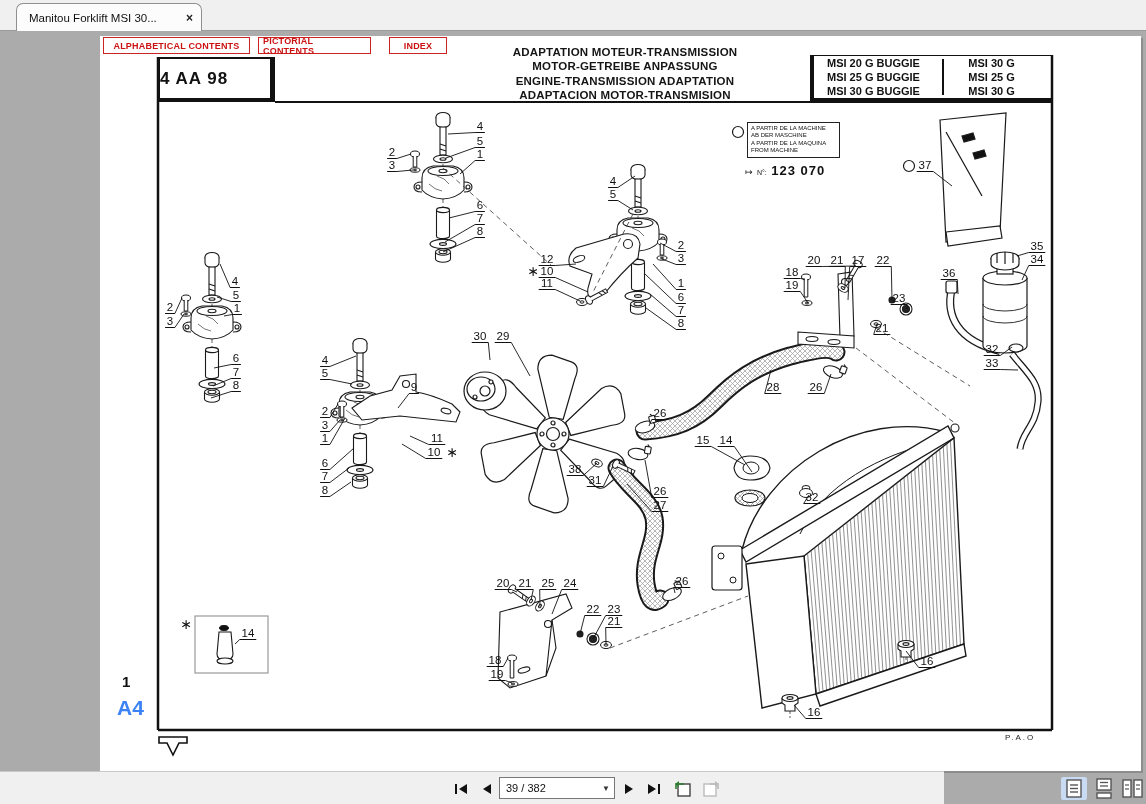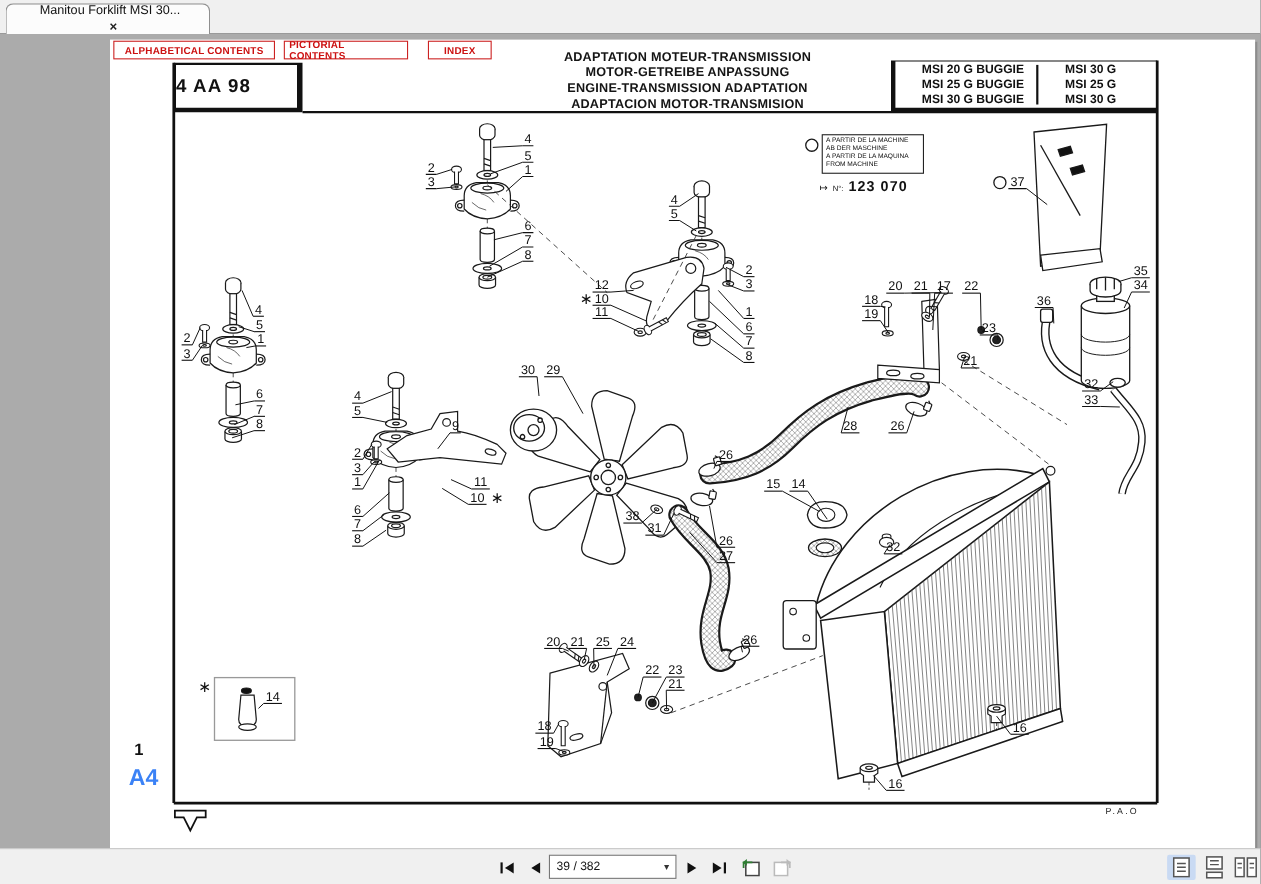--- a/index.html
+++ b/index.html
@@ -2,23 +2,23 @@
 <html><head>
 <meta charset="utf-8">
 <style>
   html,body{margin:0;padding:0;background:#888;}
   *{box-sizing:border-box;}
   .screen{position:relative;width:1146px;height:804px;background:#ababab;overflow:hidden;
           font-family:"Liberation Sans",sans-serif;}
   
   .tabbar{position:absolute;left:0;top:0;width:1146px;height:31px;background:#f0f0f0;
           border-bottom:1px solid #9a9a9a;}
-  .tab{position:absolute;left:5px;top:3px;width:186px;height:28px;background:#fcfcfc;
+  .tab{position:absolute;left:16px;top:3px;width:186px;height:28px;background:#fcfcfc;
        border:1px solid #8f8f8f;border-bottom:none;border-radius:7px 7px 0 0;
-       display:flex;align-items:center;padding:0 8px 0 12px;flex-direction:column;}
+       display:flex;align-items:center;padding:0 8px 0 12px;}
   .tab-title{font-size:11.5px;color:#111;white-space:nowrap;overflow:hidden;flex:1;}
   .tab-close{font-size:12px;color:#222;font-weight:bold;margin-left:6px;cursor:default;}
   
   .viewer{position:absolute;left:0;top:31px;width:1146px;height:740px;background:#ababab;}
   .page{position:absolute;left:100px;top:5px;width:1041px;height:735px;background:#ffffff;
         box-shadow:2px 2px 0 #8d8d8d;}
   
   .redbtn{position:absolute;top:1px;height:17px;background:#fff;border:1px solid #c22;
           color:#c11;font-weight:bold;font-size:9px;letter-spacing:.2px;
           display:flex;align-items:center;justify-content:center;padding:0 4px;}
@@ -26,37 +26,37 @@
   .codebox{position:absolute;left:58px;top:21px;width:117px;height:45px;background:#fff;
            border:2px solid #111;border-right-width:5px;border-bottom-width:4px;
            display:flex;align-items:center;justify-content:flex-start;}
   .codebox span{font-size:17px;font-weight:bold;letter-spacing:1px;color:#111;}
   .titles{position:absolute;left:345px;top:9px;width:360px;text-align:center;}
   .titles div{font-size:11.5px;font-weight:600;color:#151515;line-height:14.4px;letter-spacing:.2px;}
   .msibox{position:absolute;left:710px;top:19px;width:242px;height:47px;background:#fff;
           border:1px solid #111;border-left-width:4px;border-bottom-width:4px;
           display:flex;align-items:center;}
   .msicol{font-size:11px;font-weight:bold;color:#111;line-height:14px;}
-  .msicol.l{width:128px;padding-left:24px;}
+  .msicol.l{width:128px;padding-left:13px;}
   .msicol.r{width:95px;text-align:center;}
   .msidiv{width:2px;height:36px;background:#111;}
   
   .mnote{position:absolute;left:647px;top:86px;width:93px;border:1px solid #222;background:#fff;
          padding:2px 3px;}
   .mnote div{font-size:6px;line-height:7.4px;color:#111;white-space:nowrap;}
   .serialrow{position:absolute;left:645px;top:125px;white-space:nowrap;color:#111;}
   .serialrow .arr{font-size:9px;}
   .serialrow .nl{font-size:7px;}
   .serialrow .num{font-size:13px;font-weight:600;letter-spacing:1px;}
   
   .sheetnum{position:absolute;left:22px;top:637px;font-size:15px;font-weight:bold;color:#111;}
   .sheetfmt{position:absolute;left:17px;top:660px;font-size:21px;font-weight:bold;color:#3b82f6;}
   .credit{position:absolute;left:905px;top:697px;font-size:8px;letter-spacing:2px;color:#222;}
   
-  .toolbar{position:absolute;left:0;top:771px;width:1146px;height:33px;background:#f0f0f0;
+  .toolbar{position:absolute;left:0;top:771px;width:944px;height:33px;background:#f0f0f0;
            border-top:1px solid #c8c8c8;}
   .tbtn{position:absolute;top:6px;width:22px;height:21px;display:flex;align-items:center;
         justify-content:center;border-radius:2px;}
   .pagebox{position:absolute;left:499px;top:5px;width:116px;height:22px;background:#fff;
            border:1px solid #777;display:flex;align-items:center;}
   .pagebox input{border:none;outline:none;flex:1;font-size:11px;font-family:"Liberation Sans",sans-serif;
                  padding:0 0 0 6px;color:#111;background:transparent;width:90px;}
   .caret{width:16px;font-size:8px;color:#333;text-align:center;}
   .layout-icn{position:absolute;top:5px;width:26px;height:23px;display:flex;align-items:center;
               justify-content:center;border-radius:2px;}

